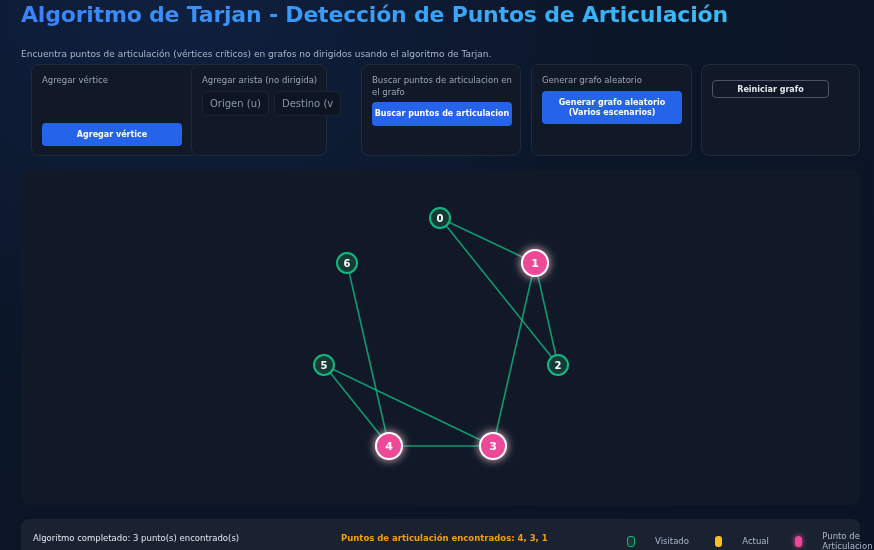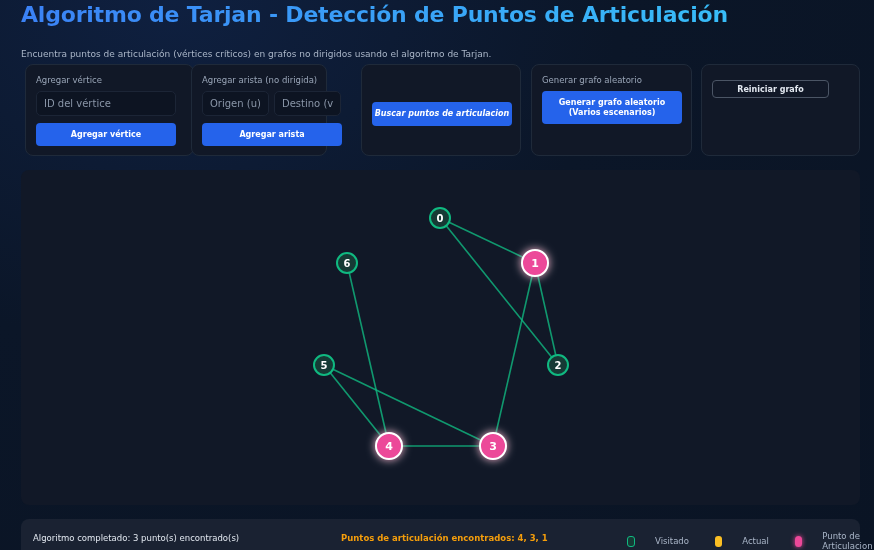--- a/index.html
+++ b/index.html
@@ -85,35 +85,34 @@
   .sw-current { background: #fbbf24; }
   .sw-ap { background: #ec4899; box-shadow: 0 0 5px #ec4899; border-radius: 4px; }
   .legend span.lbl { margin-right: 6px; }
 </style>
 </head>
 <body>
 
 <div class="title">Algoritmo de Tarjan - Detección de Puntos de Articulación</div>
 <div class="subtitle">Encuentra puntos de articulación (vértices críticos) en grafos no dirigidos usando el algoritmo de Tarjan.</div>
 
-<div class="panel" style="left:25px; width:169px;">
+<div class="panel" style="left:31px; width:169px;">
   <div class="panel-label">Agregar vértice</div>
-  <input class="input" style="left: 10px; top: 26px; width: 140px;" placeholder="ID del vértice">
   <button class="btn" style="left:10px; top:58px; width:140px; height:23px;">Agregar vértice</button>
 </div>
 
 <div class="panel" style="left:191px; width:136px;">
   <div class="panel-label">Agregar arista (no dirigida)</div>
   <input class="input" style="left: 10px; top: 26px; width: 67px;" placeholder="Origen (u)">
   <input class="input" style="left: 82px; top: 26px; width: 67px;" placeholder="Destino (v)">
-  <button class="btn" style="left:10px; top:58px; width:140px; height:23px;">Agregar arista</button>
 </div>
 
 <div class="panel" style="left:361px; width:160px;">
-  <button class="btn" style="left:10px; top:37px; width:140px; height:24px;font-style:italic;">Buscar puntos de articulacion</button>
+  <div class="panel-label">Buscar puntos de articulacion en el grafo</div>
+  <button class="btn" style="left:10px; top:37px; width:140px; height:24px;">Buscar puntos de articulacion</button>
 </div>
 
 <div class="panel" style="left:531px; width:161px;">
   <div class="panel-label">Generar grafo aleatorio</div>
   <button class="btn" style="left:10px; top:26px; width:140px; height:33px; flex-direction:column;">
     <span>Generar grafo aleatorio</span>
     <span>(Varios escenarios)</span>
   </button>
 </div>
 

